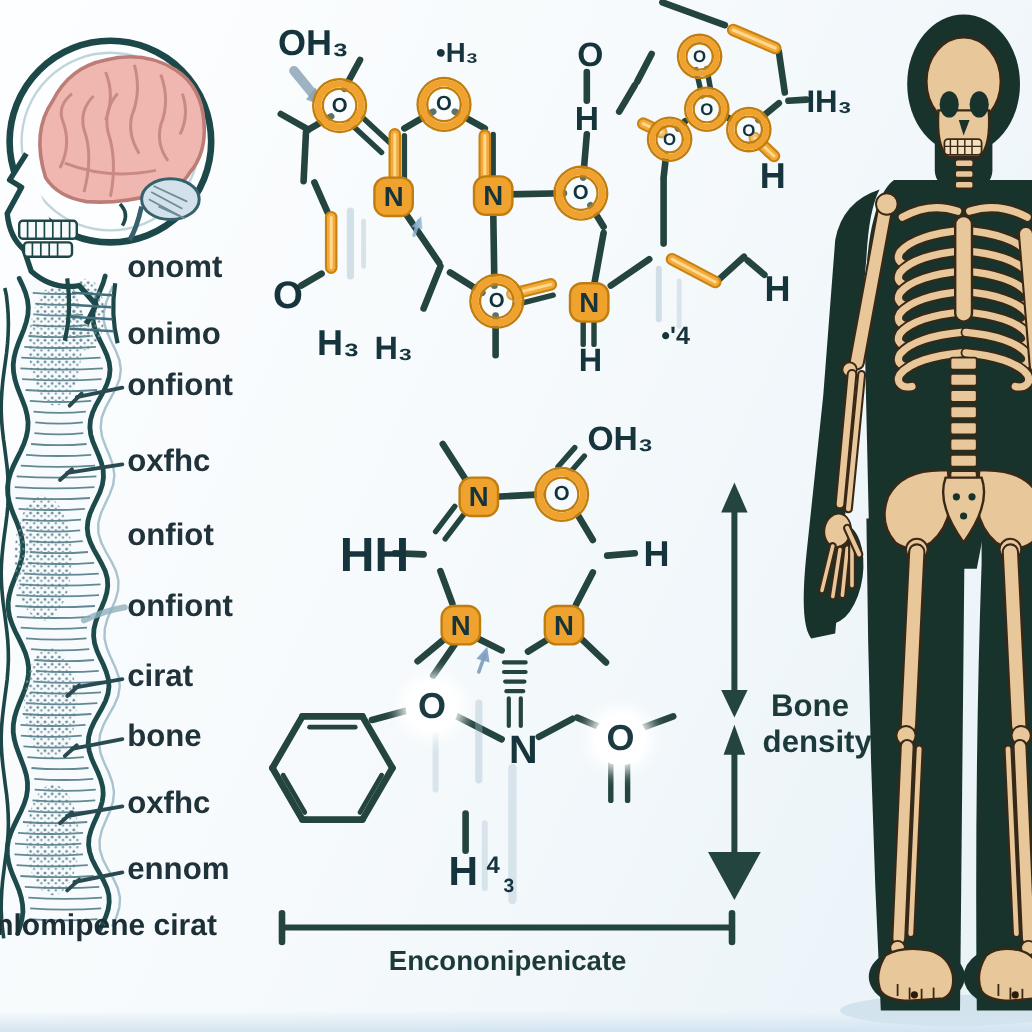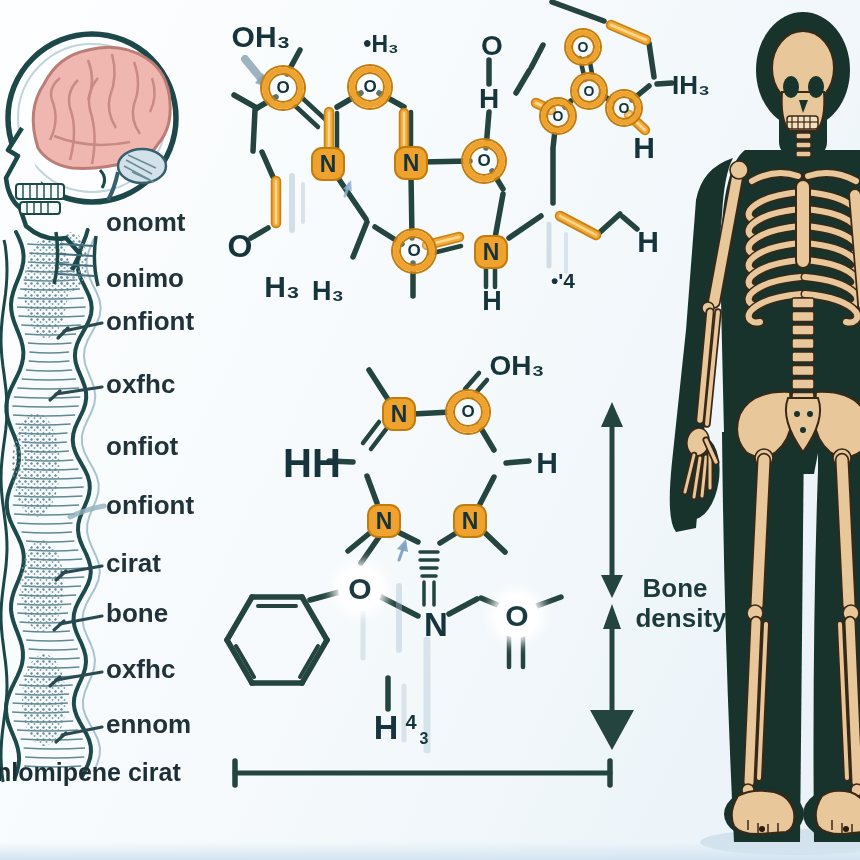--- a/index.html
+++ b/index.html
@@ -489,16 +489,17 @@
       <div class="atom atom-ring sm" style="left: 558px; top: 116px;">O</div>
       <div class="atom atom-ring sm" style="left: 624px; top: 108px;">O</div>
       <div class="atom atom-pad" style="left: 399px; top: 414px;">N</div>
       <div class="atom atom-ring" style="left: 468px; top: 412px;">O</div>
       <div class="atom atom-pad" style="left: 384px; top: 521px;">N</div>
       <div class="atom atom-pad" style="left: 470px; top: 521px;">N</div>
       <div class="atom atom-white" style="left: 360px; top: 589px;">O</div>
       <div class="atom atom-white" style="left: 517px; top: 616px;">O</div>
       <div class="lbl ann-text" style="left: 675px; top: 588px; font-size: 26px;">Bone</div>
       <div class="lbl ann-text" style="left: 681px; top: 618px; font-size: 26px;">density</div>
+      <div class="lbl caption" style="left: 423px; top: 801px; font-size: 23px;">Encononipenicate</div>
     </div>
 
   <div class="bottom-band"></div>
 </div>
 
 </body></html>

